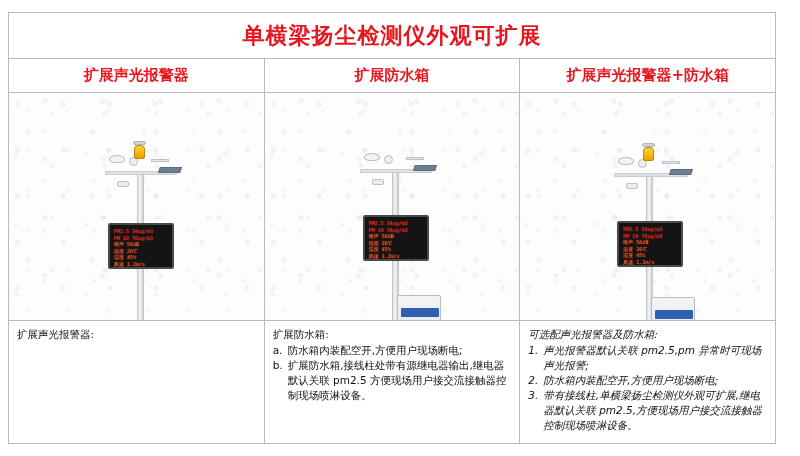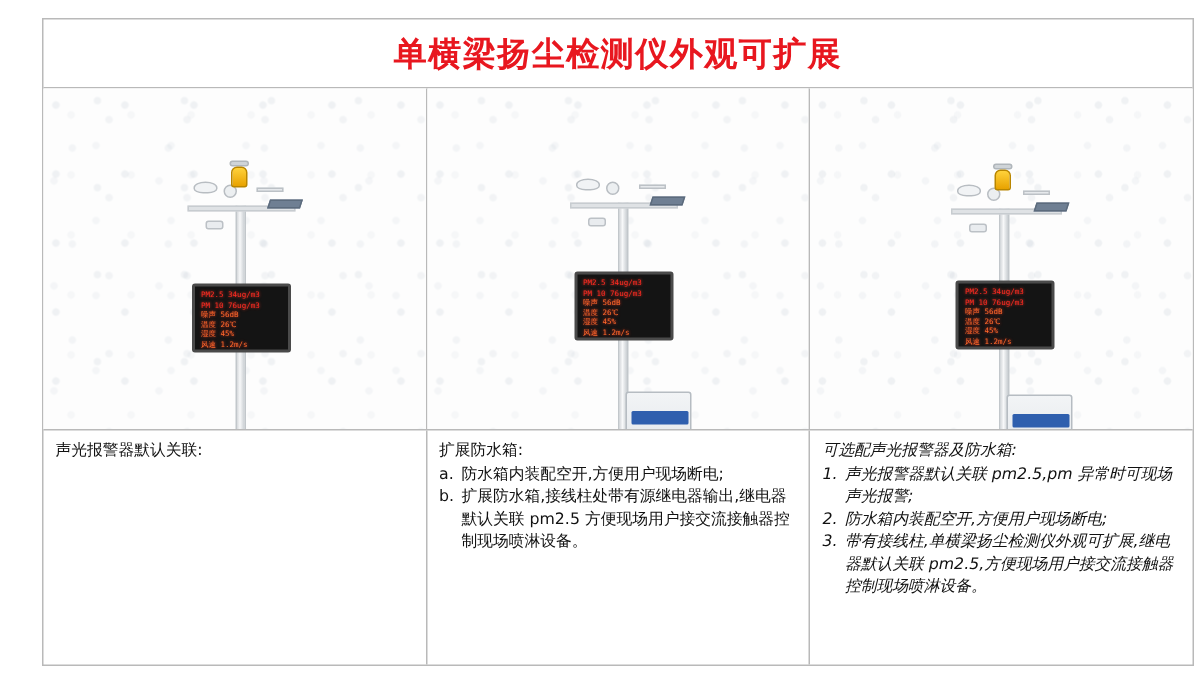--- a/index.html
+++ b/index.html
@@ -13,21 +13,21 @@
   .page {
     position: relative;
     width: 800px;
     height: 456px;
     background: #ffffff;
     box-sizing: border-box;
     overflow: hidden;
   }
   .frame {
     position: absolute;
-    left: 28px;
+    left: 8px;
     top: 12px;
     width: 768px;
     height: 432px;
     border: 1px solid #b9b9b9;
     box-sizing: border-box;
     display: flex;
     flex-direction: column;
     background: #fff;
   }
   .title-bar {
@@ -243,20 +243,25 @@
 </head>
 <body>
 
 <div class="page">
   <div class="frame">
 
     <div class="title-bar">
       <div class="title">单横梁扬尘检测仪外观可扩展</div>
     </div>
 
+    <div class="head-row">
+      <div class="head-cell">扩展声光报警器</div>
+      <div class="head-cell">扩展防水箱</div>
+      <div class="head-cell">扩展声光报警器+防水箱</div>
+    </div>
 
     <div class="img-row">
 
       <div class="img-cell">
         <div class="photo-bg"></div>
         <div class="device">
           <div class="pole" style="left:128px; top:78px; height:196px;"></div>
 
           <div class="crossbar" style="left:96px; top:78px; width:72px;"></div>
           <div class="cup" style="left:100px; top:62px;"></div>
@@ -338,21 +343,21 @@
           </div>
 
         </div>
       </div>
 
     </div>
 
     <div class="desc-row">
 
       <div class="desc-cell">
-        <div class="desc-head">声光报警器默认关联:</div>
+        <div class="desc-head">扩展声光报警器:</div>
       </div>
 
       <div class="desc-cell">
         <div class="desc-head">扩展防水箱:</div>
         <ul class="desc-list">
           <li>
             <span class="marker">a.</span>
             <span class="txt">防水箱内装配空开,方便用户现场断电;</span>
           </li>
           <li>

